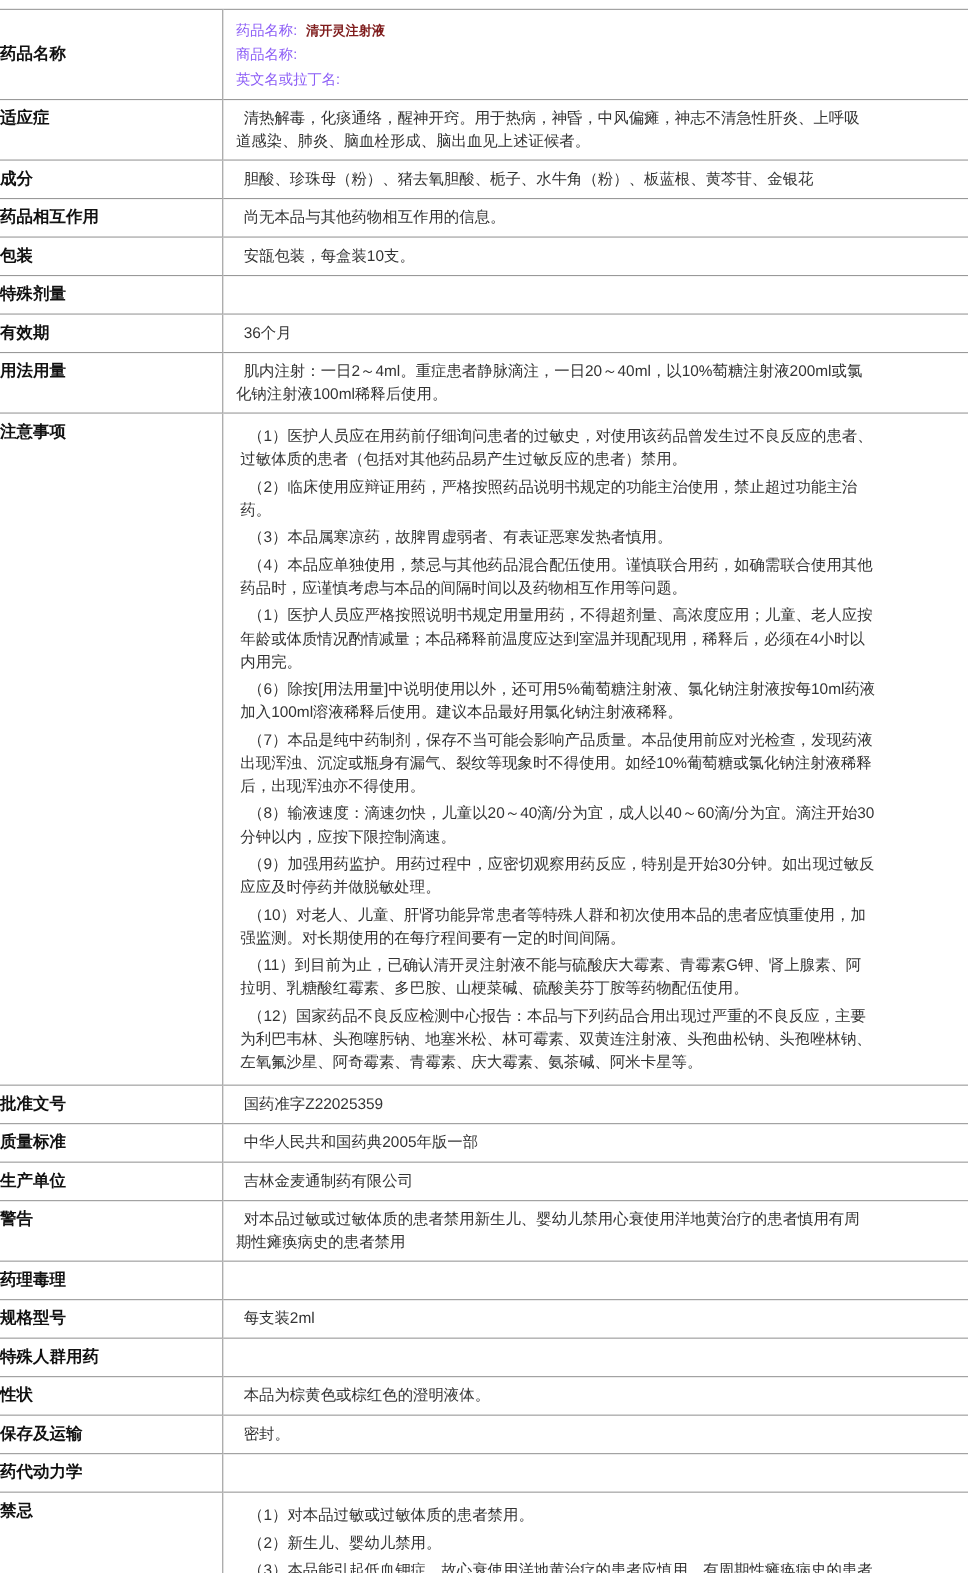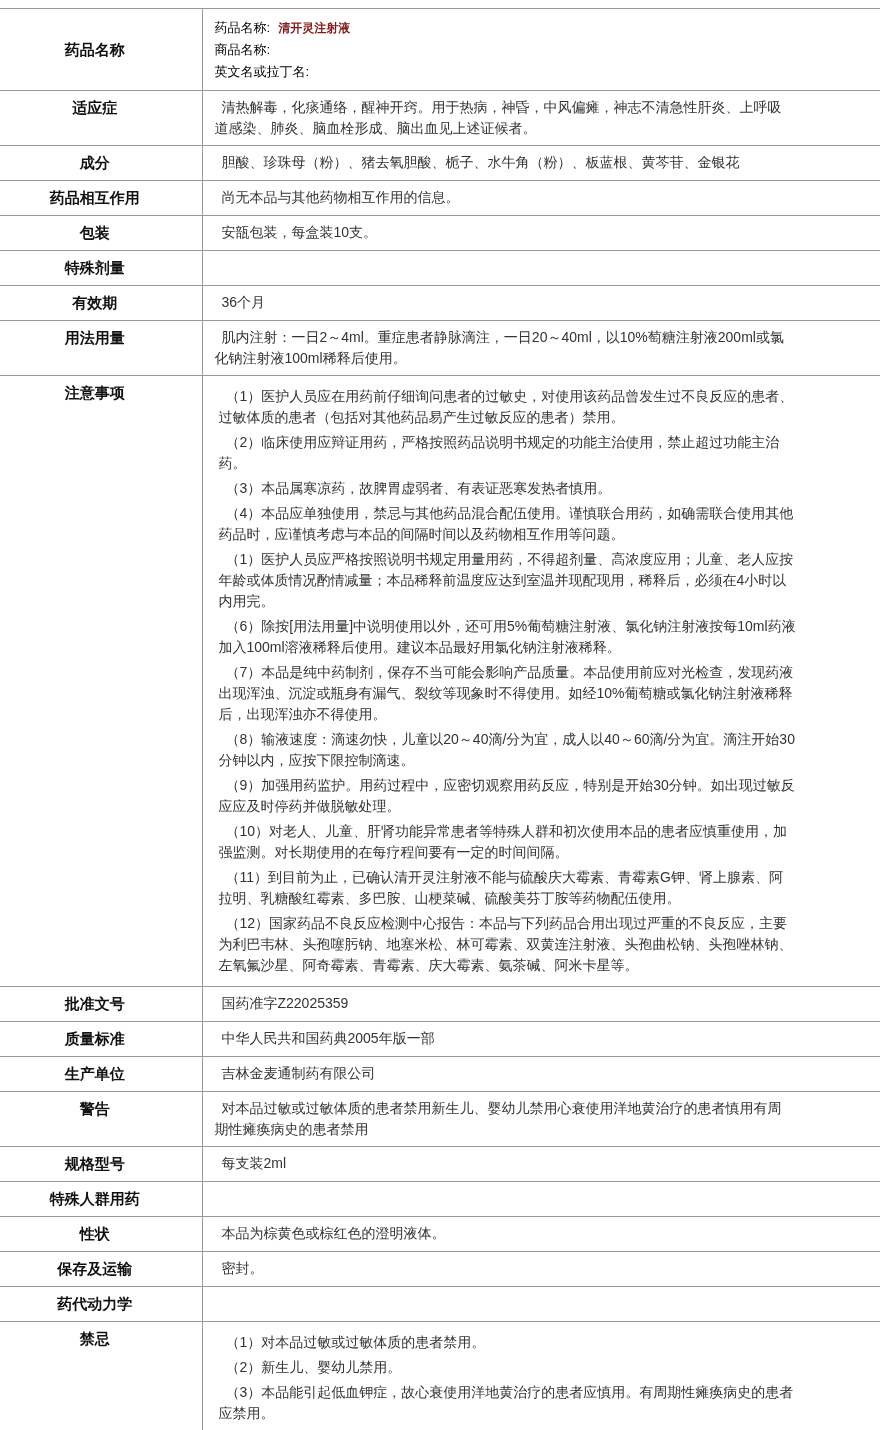--- a/index.html
+++ b/index.html
@@ -26,21 +26,21 @@
   }
   table.drug tr {
     border-top: 1px solid #999999;
   }
   td {
     vertical-align: top;
   }
   td.lbl {
     width: 202px;
     border-right: 1px solid #999999;
-    text-align: center;
+    text-align: left;
     padding: 7px 12px 7px 0;
     font-weight: bold;
     font-size: 15px;
     color: #111111;
     line-height: 20px;
   }
   td.cnt {
     padding: 6px 14px 6px 12px;
     font-size: 14px;
     color: #333333;
@@ -64,21 +64,21 @@
   }
   tr.name-row td.cnt {
     padding-top: 7px;
     padding-bottom: 7px;
   }
   .name-line {
     line-height: 22px;
     white-space: nowrap;
   }
   .muted {
-    color: #000000;
+    color: #8b5cf6;
     font-size: 13px;
   }
   .drug-name-value {
     color: #7f1d1d;
     font-weight: bold;
     font-size: 12px;
     margin-left: 8px;
   }
 </style>
 </head>
@@ -191,20 +191,26 @@
           </td>
       </tr>
 
       <tr>
         <td class="lbl">警告</td>
         <td class="cnt">
             <div class="cell-text">对本品过敏或过敏体质的患者禁用新生儿、婴幼儿禁用心衰使用洋地黄治疗的患者慎用有周期性瘫痪病史的患者禁用</div>
           </td>
       </tr>
 
+      <tr>
+        <td class="lbl">药理毒理</td>
+        <td class="cnt">
+            <div class="cell-text"></div>
+          </td>
+      </tr>
 
       <tr>
         <td class="lbl">规格型号</td>
         <td class="cnt">
             <div class="cell-text">每支装2ml</div>
           </td>
       </tr>
 
       <tr>
         <td class="lbl">特殊人群用药</td>

